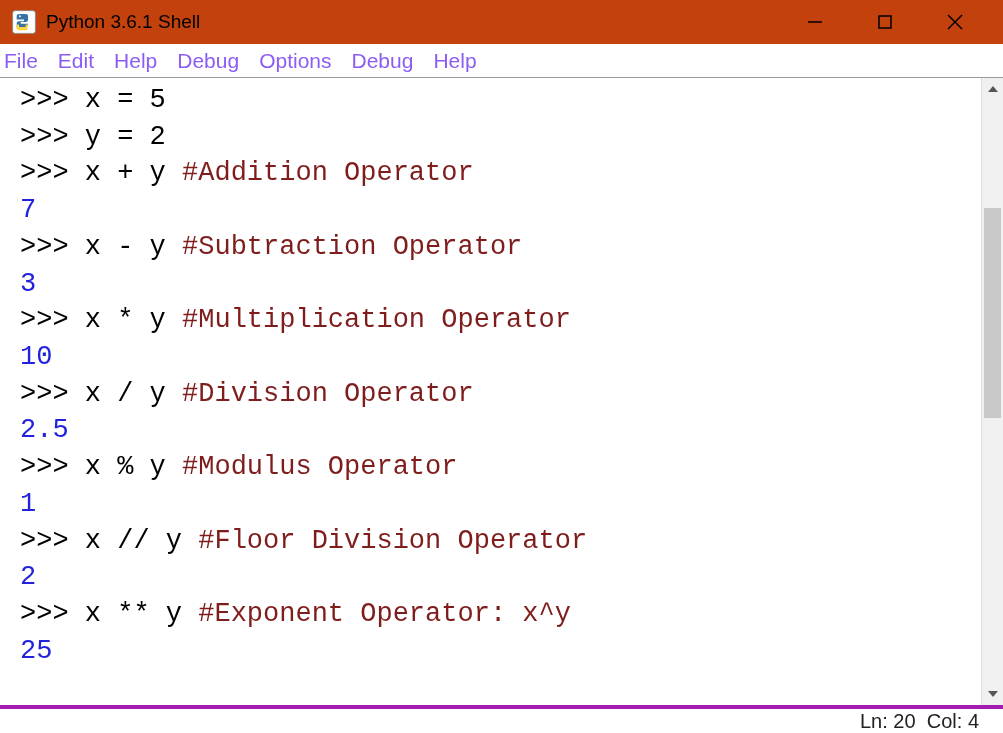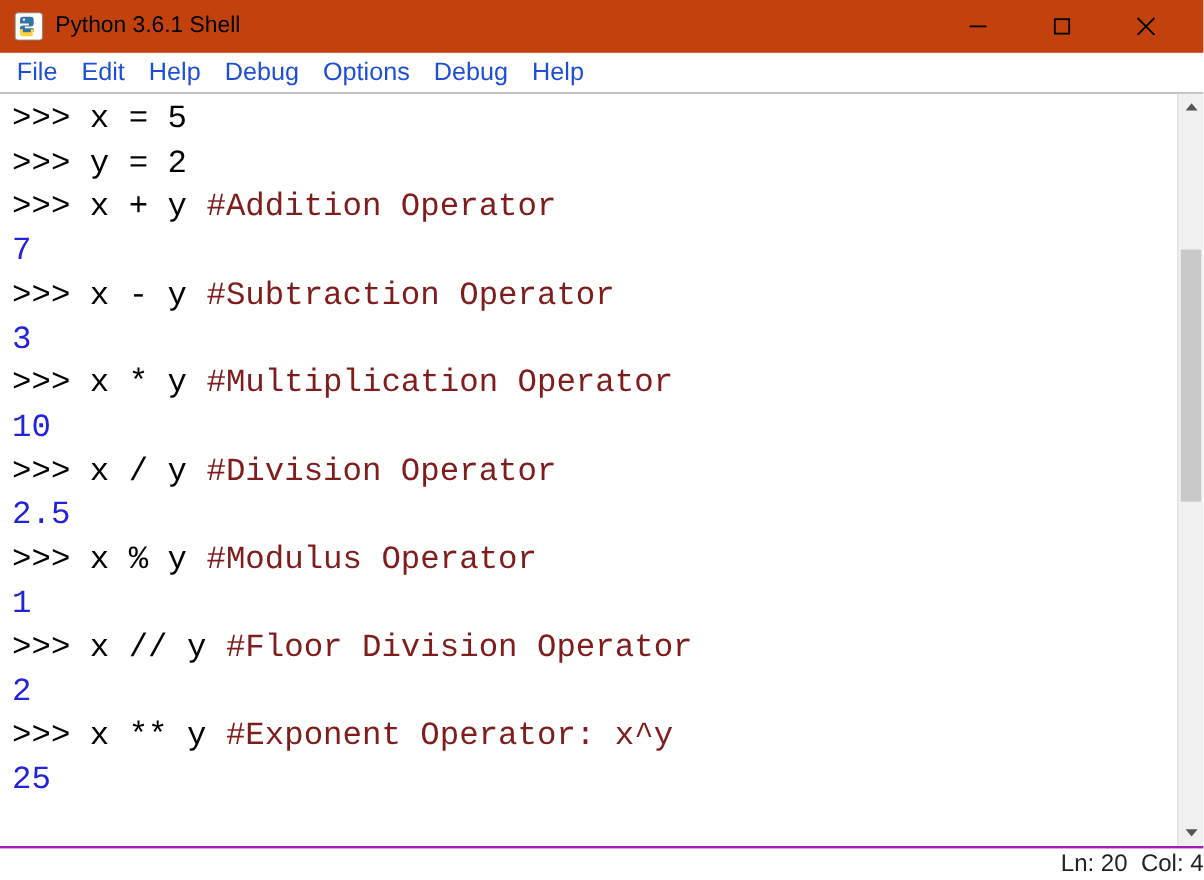--- a/index.html
+++ b/index.html
@@ -44,35 +44,35 @@
     display: flex;
     align-items: center;
     justify-content: center;
     cursor: default;
   }
   .menubar {
     height: 34px;
     display: flex;
     align-items: center;
     gap: 20px;
-    padding-left: 14px;
+    padding-left: 4px;
     font-size: 21px;
-    color: #1d4ed8;
+    color: #8b5cf6;
     border-bottom: 1px solid #999;
   }
   .menubar .menu-item { cursor: default; }
   .editor-area {
     flex: 1;
     position: relative;
     display: flex;
     overflow: hidden;
   }
   .code {
     flex: 1;
-    padding: 4px 4px 4px 10px;
+    padding: 4px 4px 4px 20px;
     font-family: "Courier New", monospace;
     font-size: 27px;
     line-height: 1.36;
     white-space: pre;
     overflow: hidden;
   }
   .scrollbar {
     width: 22px;
     background: #f0f0f0;
     position: relative;
@@ -94,24 +94,25 @@
   .scroll-thumb {
     position: absolute;
     left: 2px;
     right: 2px;
     top: 130px;
     height: 210px;
     background: #c8c8c8;
   }
   .statusbar {
     height: 28px;
-    border-top: 2px solid #a21caf;
+    border-top: 4px solid #a21caf;
     display: flex;
     align-items: center;
     justify-content: flex-end;
+    padding-right: 24px;
     font-size: 20px;
     color: #222;
   }
   .prompt { color: #000; }
   .code-text { color: #000; }
   .comment { color: #7f1d1d; }
   .output { color: #22d; }
 </style>
 </head>
 <body>

